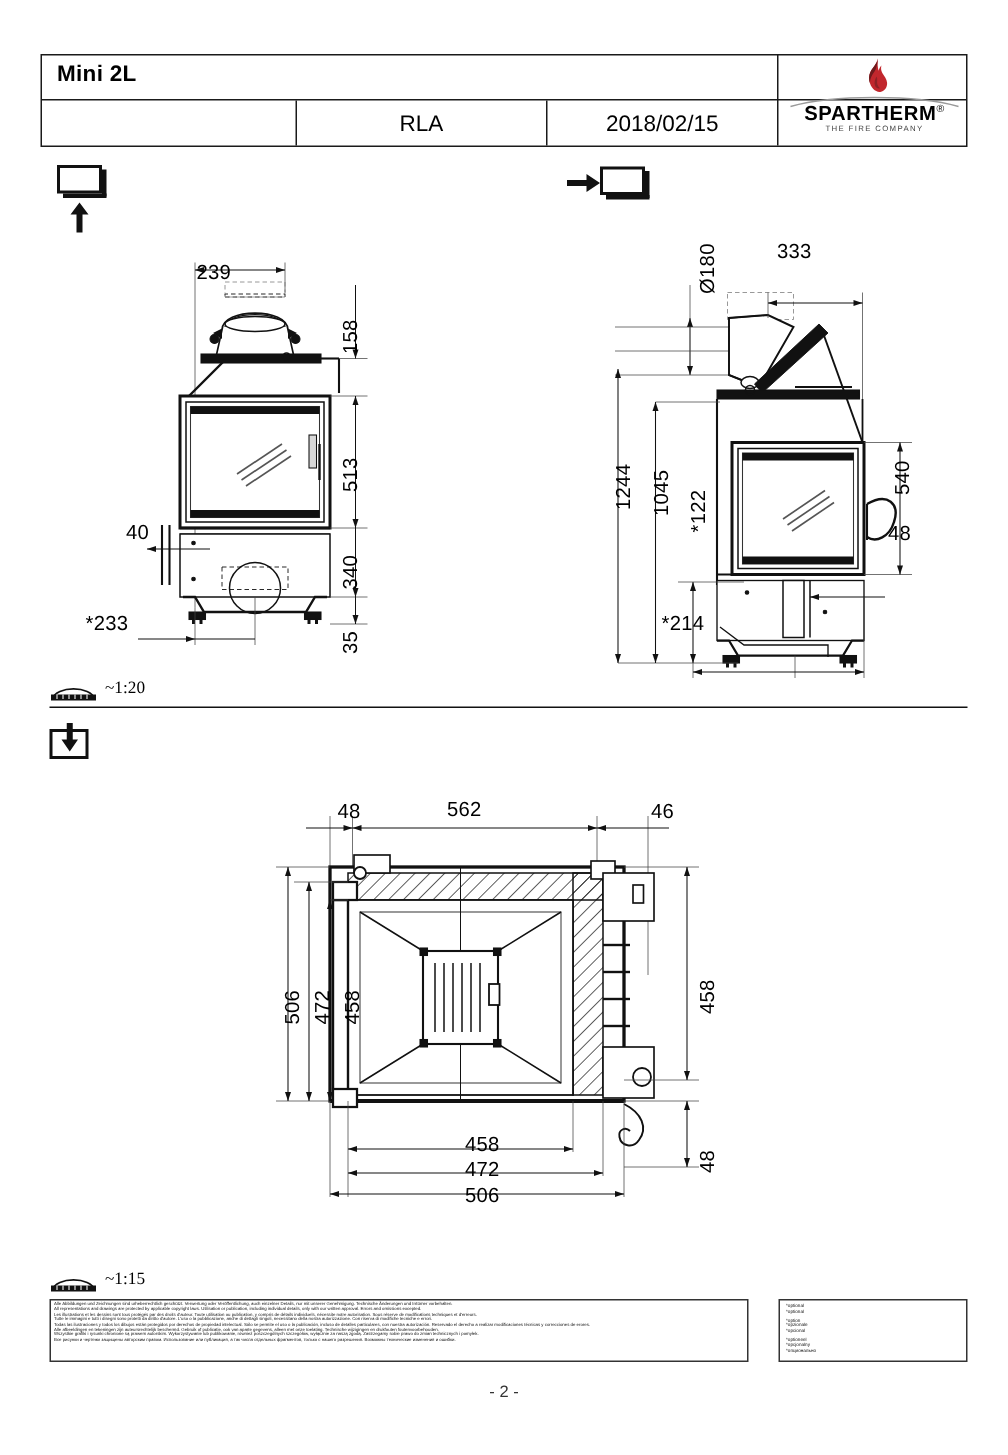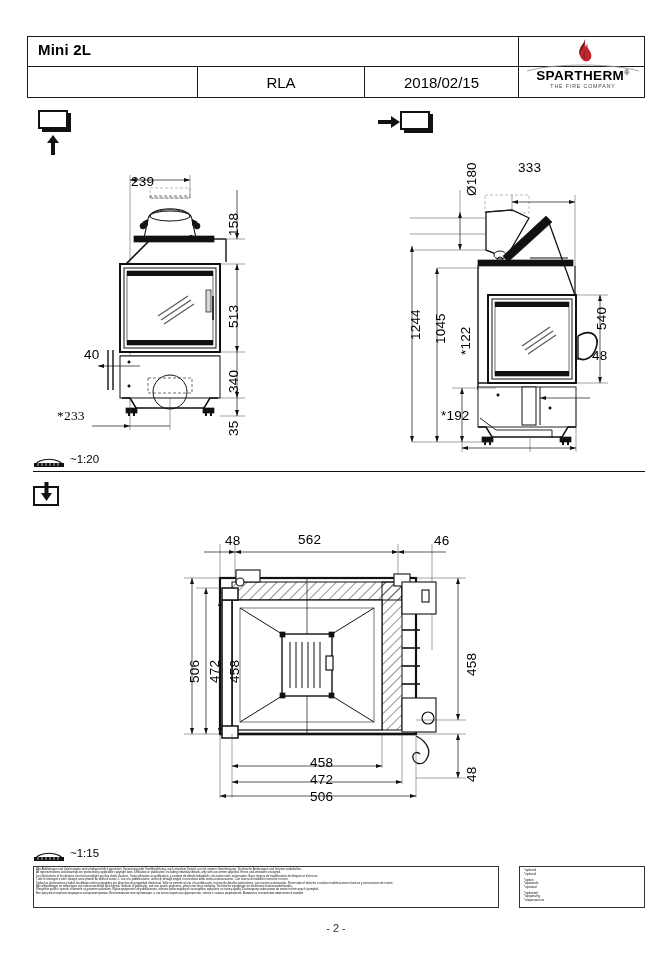--- a/index.html
+++ b/index.html
@@ -25,21 +25,21 @@
 
   
   .viewicon{position:absolute;}
   .vi-rect{position:absolute;border:2.5px solid #111;box-sizing:border-box;background:#fff;}
   .vi-shadow{position:absolute;background:#111;}
 
   .dimtxt{position:absolute;font-size:13.5px;letter-spacing:.2px;white-space:nowrap;}
   .dimtxt.v{transform-origin:0 0;transform:rotate(-90deg);}
 
   .scalebox{position:absolute;}
-  .scale-txt{position:absolute;font-size:11.5px;}
+  .scale-txt{position:absolute;font-size:11.5px;font-family:Liberation Serif, serif;}
   .ruler{position:absolute;width:32px;height:15px;}
 
   
   .legal{position:absolute;left:33px;top:866px;width:466px;height:42px;border:0.8px solid #333;box-sizing:border-box;overflow:hidden;padding:1px 2px;}
   .legal p{margin:0;font-size:2.9px;line-height:3.4px;white-space:nowrap;color:#111;font-family:"Liberation Sans",sans-serif;}
   .optbox{position:absolute;left:519px;top:866px;width:126px;height:42px;border:0.8px solid #333;box-sizing:border-box;padding:2px 4px;}
   .optbox p{margin:0;font-size:3.1px;line-height:3.6px;color:#111;}
   .optbox .gap{height:2.4px;}
   .pagenum{position:absolute;left:0;top:922px;width:672px;text-align:center;font-size:11px;color:#333;}
   .framebar{position:absolute;background:#111;}
@@ -178,21 +178,21 @@
       <line x1="100" y1="276" x2="140" y2="276" stroke="#111" stroke-width="0.7"></line>
     </g>
   </svg>
 
   <div class="dimtxt" style="left:94px;top:174px;margin-left:37px;">239</div>
   <div class="dimtxt v" style="left:226px;top:236px;">158</div>
   <div class="dimtxt v" style="left:226px;top:328px;">513</div>
   <div class="dimtxt v" style="left:226px;top:393px;">340</div>
   <div class="dimtxt v" style="left:226px;top:436px;">35</div>
   <div class="dimtxt" style="left:84px;top:347px;">40</div>
-  <div class="dimtxt" style="left:57px;top:408px;font-family:Liberation Serif, serif;">*233</div>
+  <div class="dimtxt" style="left:57px;top:408px;">*233</div>
 
   <svg style="position:absolute;left:400px;top:150px;width:260px;height:300px;" viewBox="0 0 260 300">
     <g stroke="#111" fill="none" stroke-width="0.7">
 
       <line x1="60" y1="40" x2="60" y2="62" stroke="#444" stroke-width="0.5"></line>
       <line x1="60" y1="62" x2="60" y2="100" stroke="#111" stroke-width="0.7"></line>
       <path d="M60 62 l-2 6 l4 0 z" fill="#111" stroke="none"></path>
       <path d="M60 100 l-2 -6 l4 0 z" fill="#111" stroke="none"></path>
       <line x1="10" y1="68" x2="86" y2="68" stroke="#444" stroke-width="0.5"></line>
       <line x1="10" y1="84" x2="86" y2="84" stroke="#444" stroke-width="0.5"></line>
@@ -281,21 +281,21 @@
     </g>
   </svg>
 
   <div class="dimtxt v" style="left:464px;top:196px;">Ø180</div>
   <div class="dimtxt" style="left:518px;top:160px;">333</div>
   <div class="dimtxt v" style="left:408px;top:340px;">1244</div>
   <div class="dimtxt v" style="left:433px;top:344px;">1045</div>
   <div class="dimtxt v" style="left:458px;top:355px;">*122</div>
   <div class="dimtxt v" style="left:594px;top:330px;">540</div>
   <div class="dimtxt" style="left:592px;top:348px;">48</div>
-  <div class="dimtxt" style="left:441px;top:408px;">*192</div>
+  <div class="dimtxt" style="left:441px;top:408px;">*214</div>
 
   <div class="scalebox" style="left:33px;top:452px;width:120px;height:18px;">
     <svg class="ruler" style="left:0;top:1px;" viewBox="0 0 32 15">
       <path d="M2 13 C4 4 28 4 30 13 Z" fill="#fff" stroke="#111" stroke-width="1.1"></path>
       <rect x="1" y="10" width="30" height="4" fill="#111"></rect>
       <g stroke="#fff" stroke-width="0.7">
         <line x1="5" y1="10" x2="5" y2="13"></line>
           <line x1="9" y1="10" x2="9" y2="13"></line>
         <line x1="13" y1="10" x2="13" y2="13"></line>
           <line x1="17" y1="10" x2="17" y2="13"></line>

